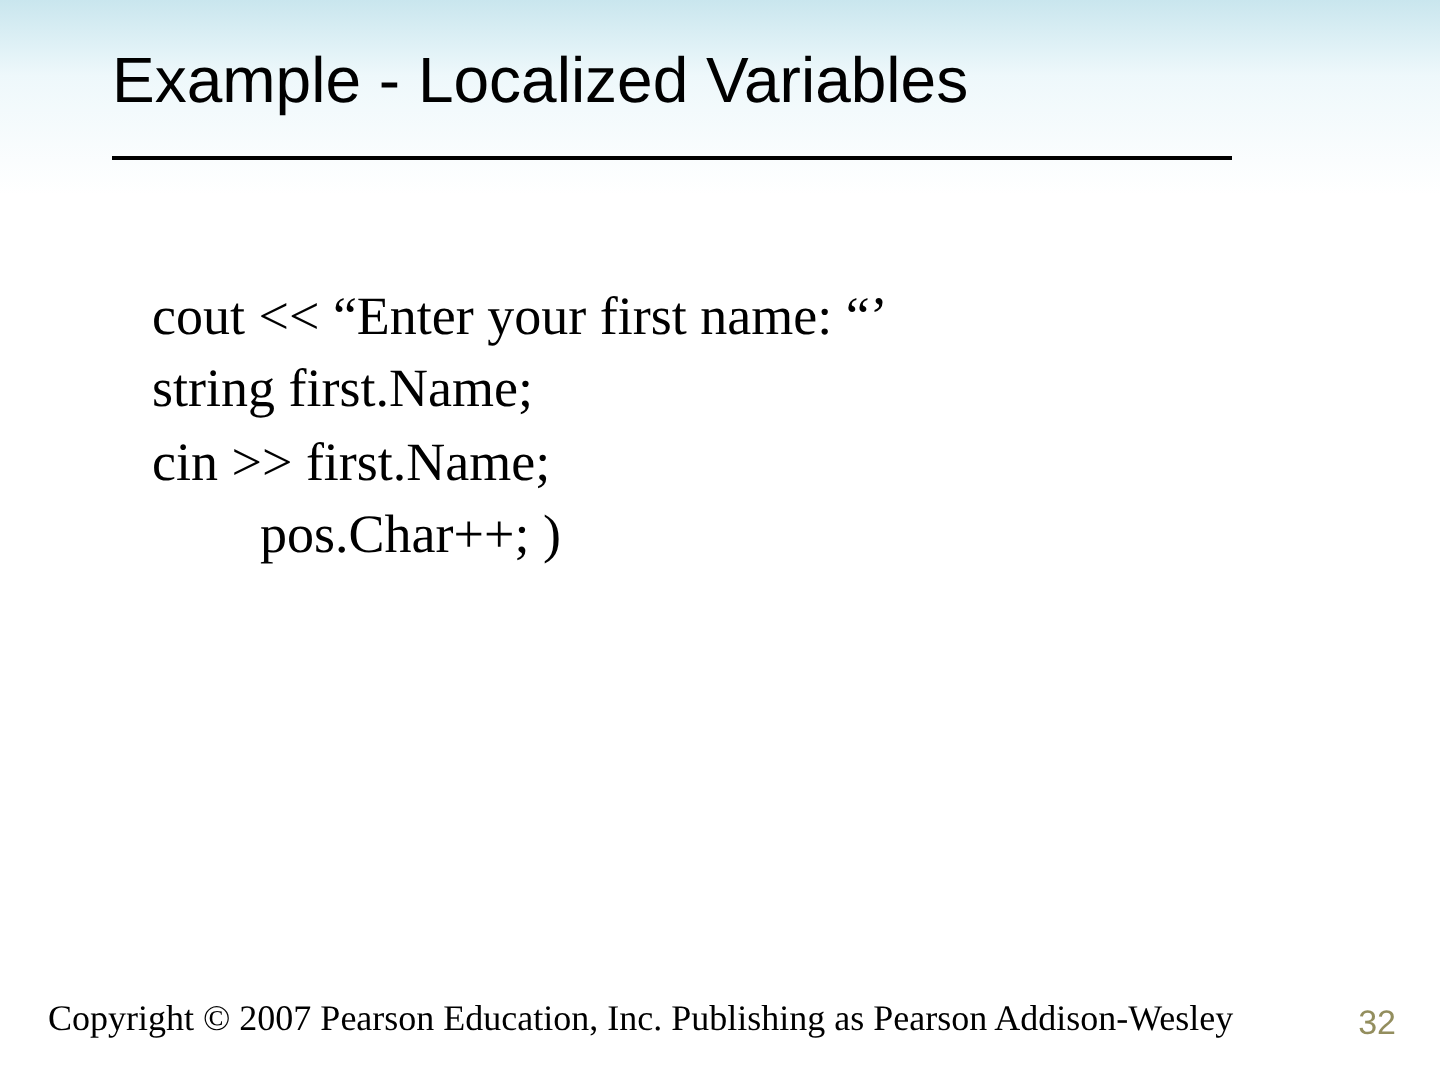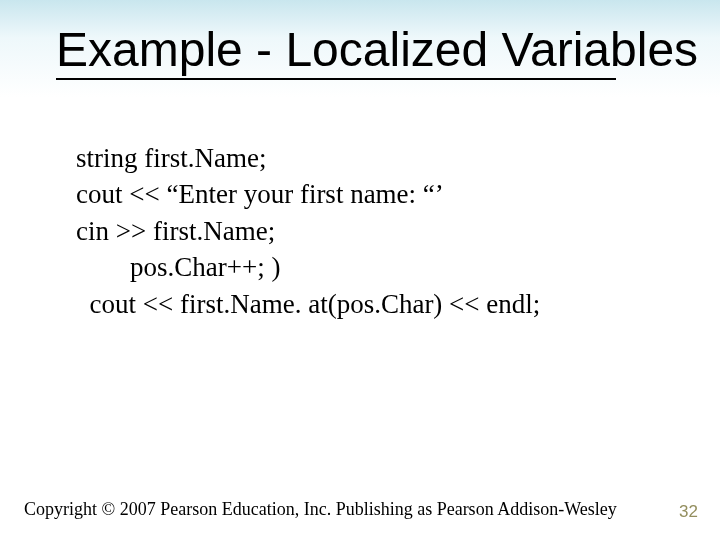--- a/index.html
+++ b/index.html
@@ -16,21 +16,21 @@
     width: 720px;
     height: 540px;
     background: linear-gradient(to bottom, #c9e6ee 0%, #eef8fb 7%, #ffffff 18%, #ffffff 100%);
     box-sizing: border-box;
   }
   .title {
     position: absolute;
     top: 22px;
     left: 56px;
     font-family: Arial, Helvetica, sans-serif;
-    font-size: 48px;
+    font-size: 32px;
     color: #000;
     font-weight: 400;
     letter-spacing: 0px;
   }
   .title-rule {
     position: absolute;
     top: 78px;
     left: 56px;
     width: 560px;
     height: 0;
@@ -68,23 +68,22 @@
 </style>
 </head>
 <body>
 
 <div class="slide">
 
   <div class="title">Example - Localized Variables</div>
   <div class="title-rule"></div>
 
   <div class="body">
+    <div class="line">cout &lt;&lt; “Enter your first name: “’</div>
     <div class="line">string first.Name;</div>
-    <div class="line">cout &lt;&lt; “Enter your first name: “’</div>
     <div class="line">cin &gt;&gt; first.Name;</div>
     <div class="line">        pos.Char++; )</div>
-    <div class="line">  cout &lt;&lt; first.Name. at(pos.Char) &lt;&lt; endl;</div>
   </div>
 
   <div class="footer">Copyright © 2007 Pearson Education, Inc. Publishing as Pearson Addison-Wesley</div>
   <div class="pagenum">32</div>
 
 </div>
 
 </body></html>

